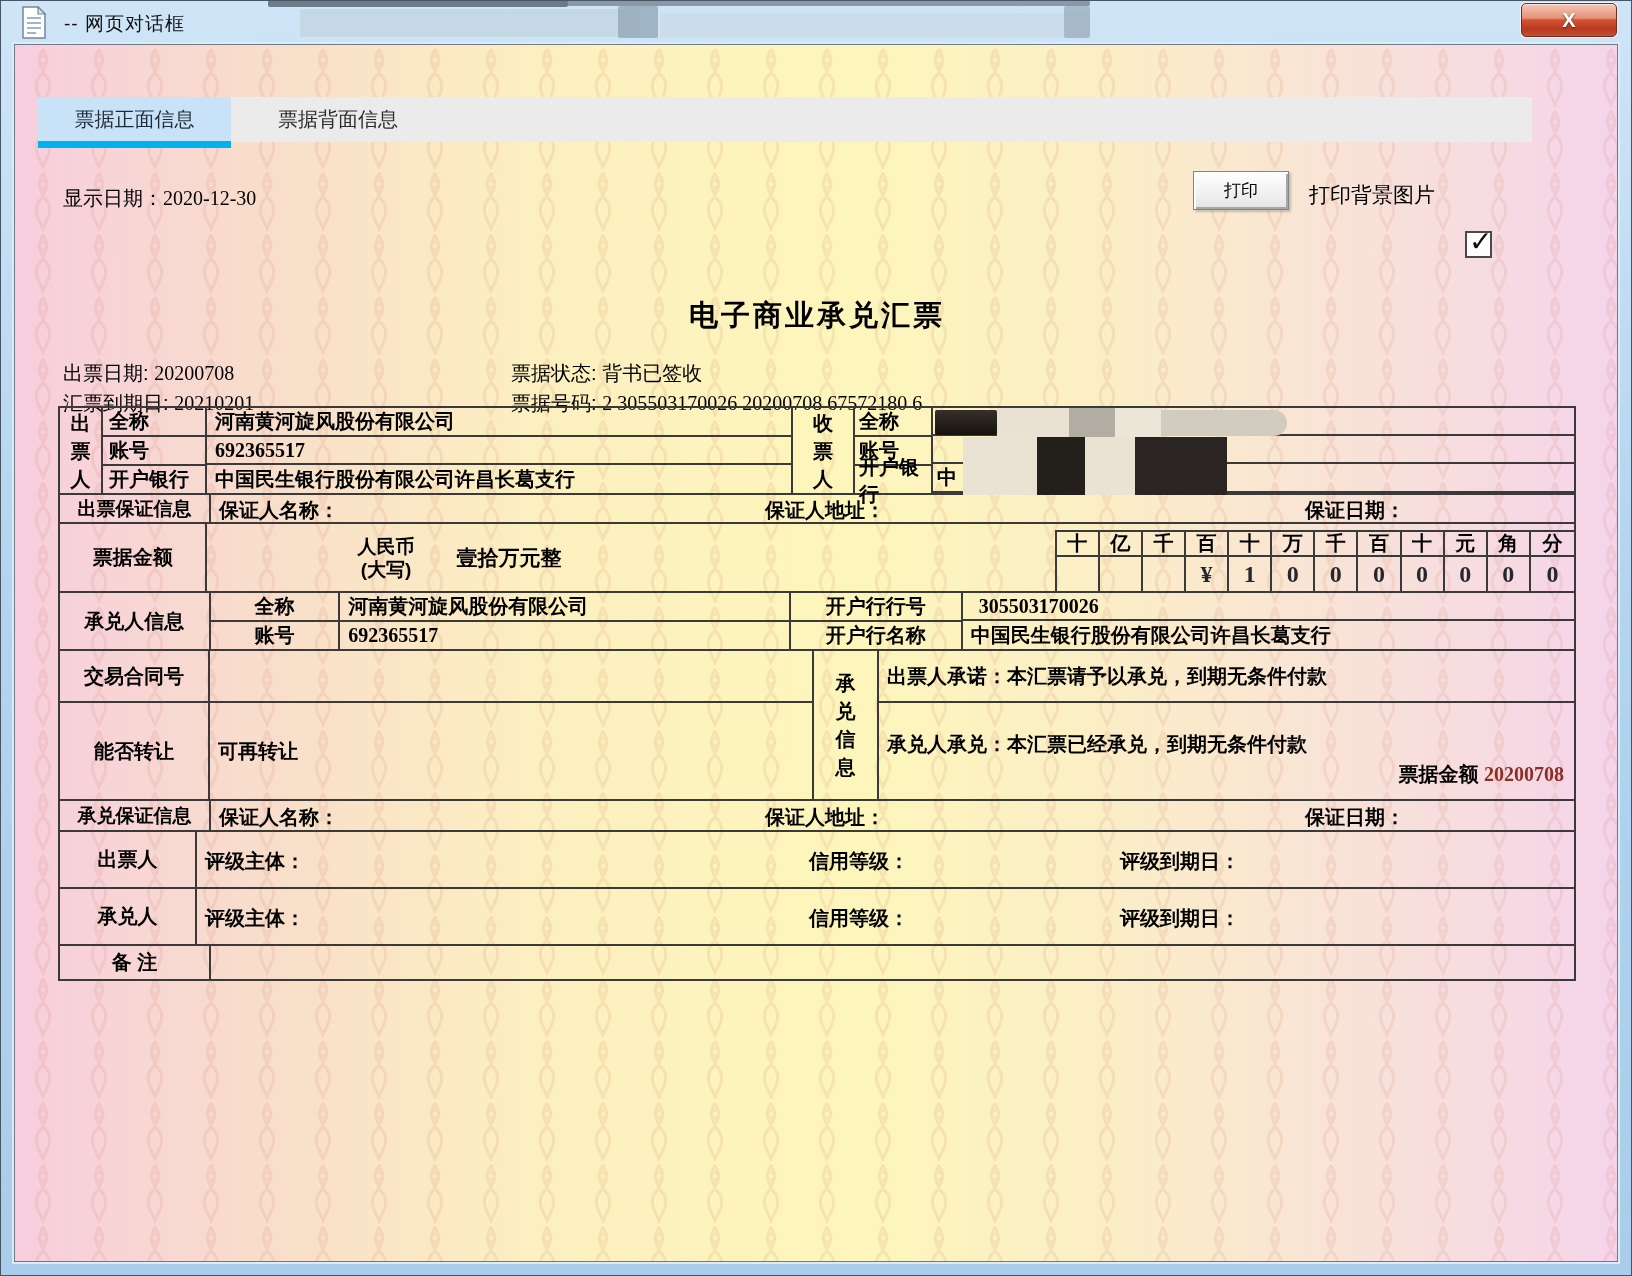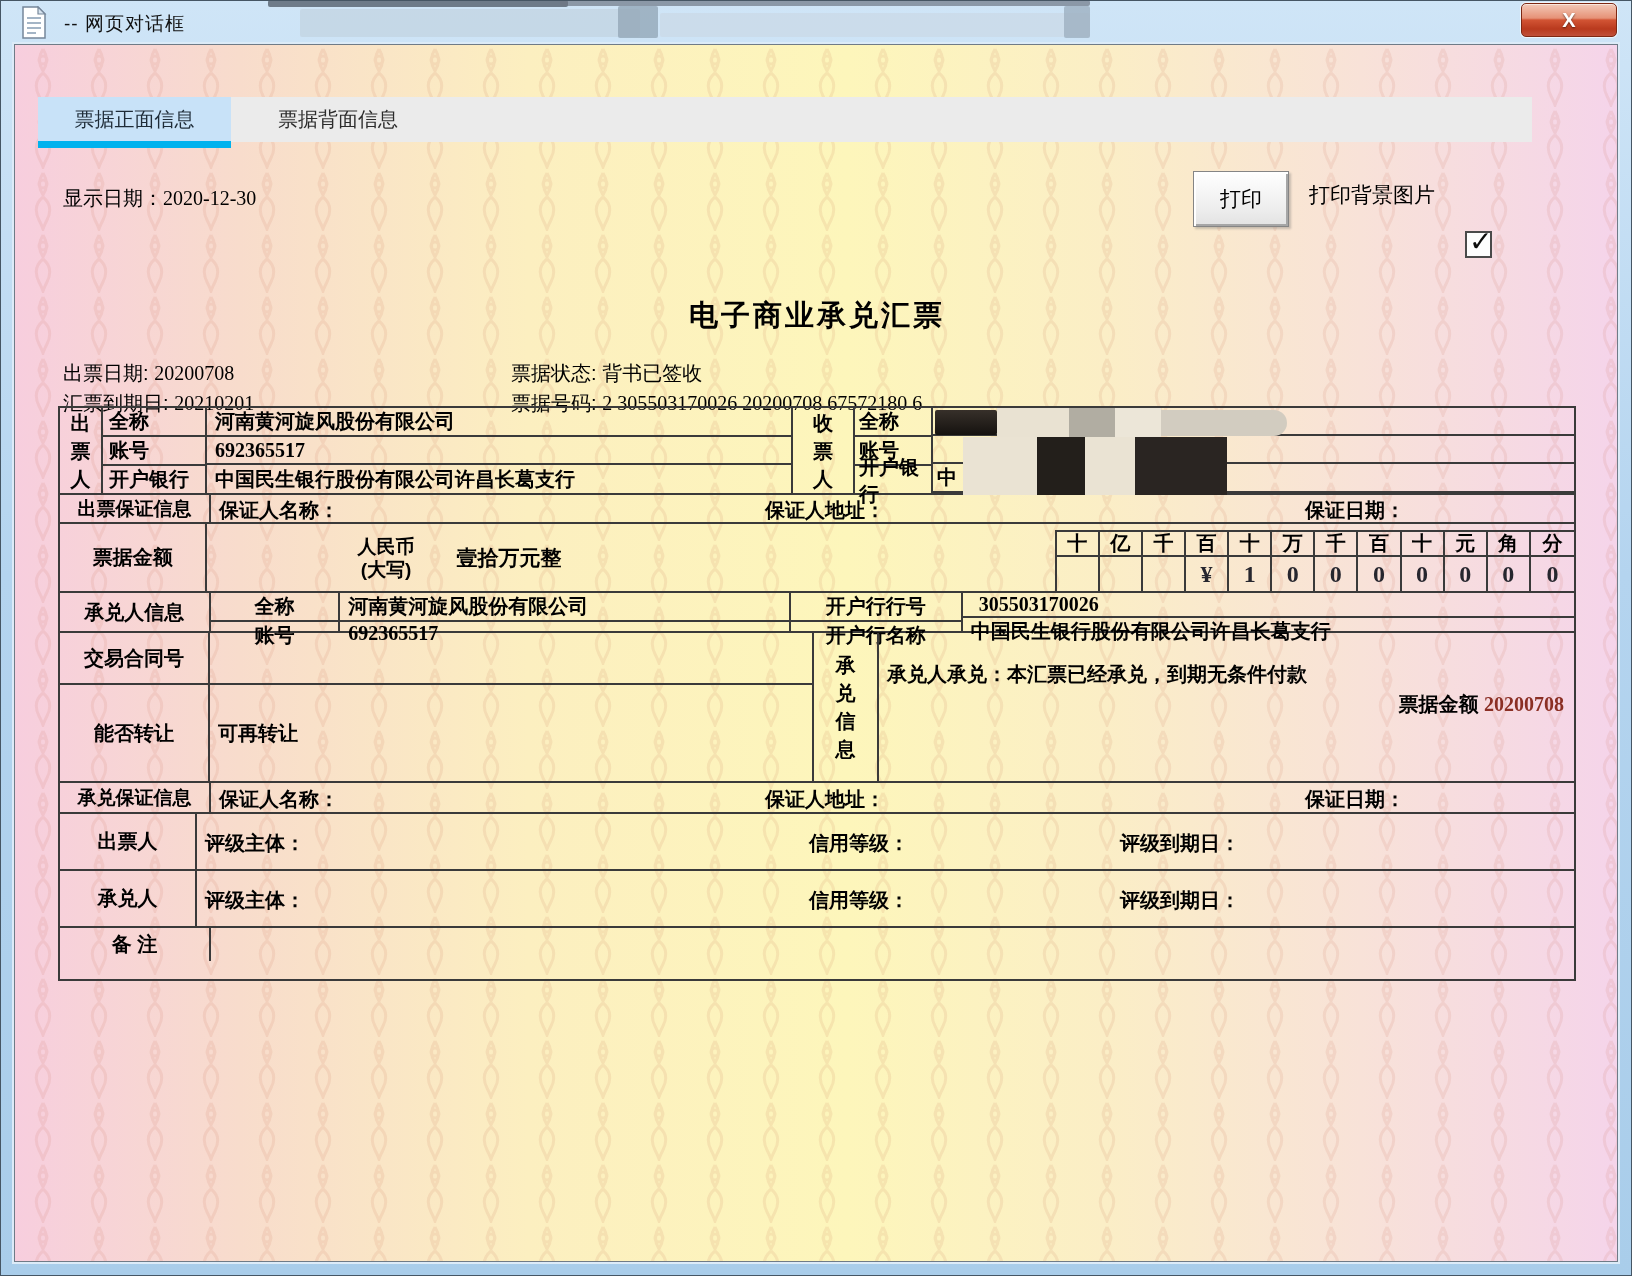--- a/index.html
+++ b/index.html
@@ -49,26 +49,26 @@
   
   .tabs { position:absolute; left:23px; top:52px; width:1494px; height:45px; background:#ebebeb; display:flex; }
   .tab { height:44px; display:flex; align-items:center; justify-content:center; font-size:20px; color:#2b2b2b; cursor:pointer; }
   .tab.active { width:193px; background:#c8e2f8; color:#1f2c38; }
   .tab.inactive { width:214px; background:#ebebeb; }
   .tab-underline { position:absolute; left:0; top:44px; width:193px; height:7px; background:#00b2ee; }
   .num { font-family:"Liberation Serif","DejaVu Serif",serif; }
 
   .display-date { position:absolute; left:48px; top:140px; font-size:20px; }
   .btn-print {
-    position:absolute; left:1178px; top:126px; width:96px; height:56px;
+    position:absolute; left:1178px; top:126px; width:96px; height:39px;
     background:linear-gradient(180deg,#ffffff,#ededed 70%,#e2e2e2);
     border:1px solid #858585;
     box-shadow: inset 2px 2px 0 #ffffff, inset -2px -2px 0 #a6a6a6, 2px 2px 2px rgba(110,110,110,.35);
     display:flex; align-items:center; justify-content:center;
-    font-size:21px; color:#000; cursor:pointer;
+    font-size:17px; color:#000; cursor:pointer;
   }
   .print-bg-label { position:absolute; left:1294px; top:136px; font-size:21px; }
   .chk { position:absolute; left:1450px; top:141px; width:27px; height:27px; background:#fdfdfd; border:2px solid #4a4a4a; cursor:pointer; }
   .chk .mark { position:absolute; left:2px; top:-8px; font-size:28px; font-weight:bold; color:#0c0c0c; }
 
   .bill-title { position:absolute; left:0; top:251px; width:1604px; text-align:center; font-size:29px; font-weight:bold; letter-spacing:3px; }
 
   .info { position:absolute; font-size:20px; white-space:nowrap;margin-top:14px; }
   .i1 { left:48px;  top:301px; }
   .i2 { left:48px;  top:331px; }
@@ -287,21 +287,21 @@
           <div class="g-v">0</div>
           <div class="g-v">0</div>
           <div class="g-v">0</div>
           <div class="g-v">0</div>
           <div class="g-v">0</div>
           <div class="g-v">0</div>
         </div>
       </div>
     </div>
 
-    <div class="t-row" style="height:40px">
+    <div class="t-row" style="height:58px">
       <div class="cR vcell" style="width:151px">承兑人信息</div>
       <div class="cR col3" style="width:130px">
         <div class="sub2 ctr">全称</div>
         <div class="sub2 ctr">账号</div>
       </div>
       <div class="cR col3" style="width:452px">
         <div class="sub2" style="padding-left:8px">河南黄河旋风股份有限公司</div>
         <div class="sub2 num" style="padding-left:8px">692365517</div>
       </div>
       <div class="cR col3" style="width:172px">
@@ -322,20 +322,21 @@
         </div>
         <div style="flex:1;display:flex">
           <div class="cR vcell" style="width:150px">能否转让</div>
           <div style="flex:1;display:flex;align-items:center;padding-left:8px">可再转让</div>
         </div>
       </div>
       <div class="cR vcell" style="width:65px">
         <span class="vtext" style="line-height:28px">承兑信息</span>
       </div>
       <div class="col3" style="flex:1">
+        <div style="height:52px;display:flex;align-items:center;padding-left:8px;border-bottom:2px solid #3a3a3a">出票人承诺：本汇票请予以承兑，到期无条件付款</div>
         <div class="rel" style="flex:1">
           <span class="abs" style="left:8px;top:28px">承兑人承兑：本汇票已经承兑，到期无条件付款</span>
           <span class="abs" style="right:10px;top:58px">
             <span>票据金额</span>
             <span class="num accept-date">20200708</span>
           </span>
         </div>
       </div>
     </div>
 

